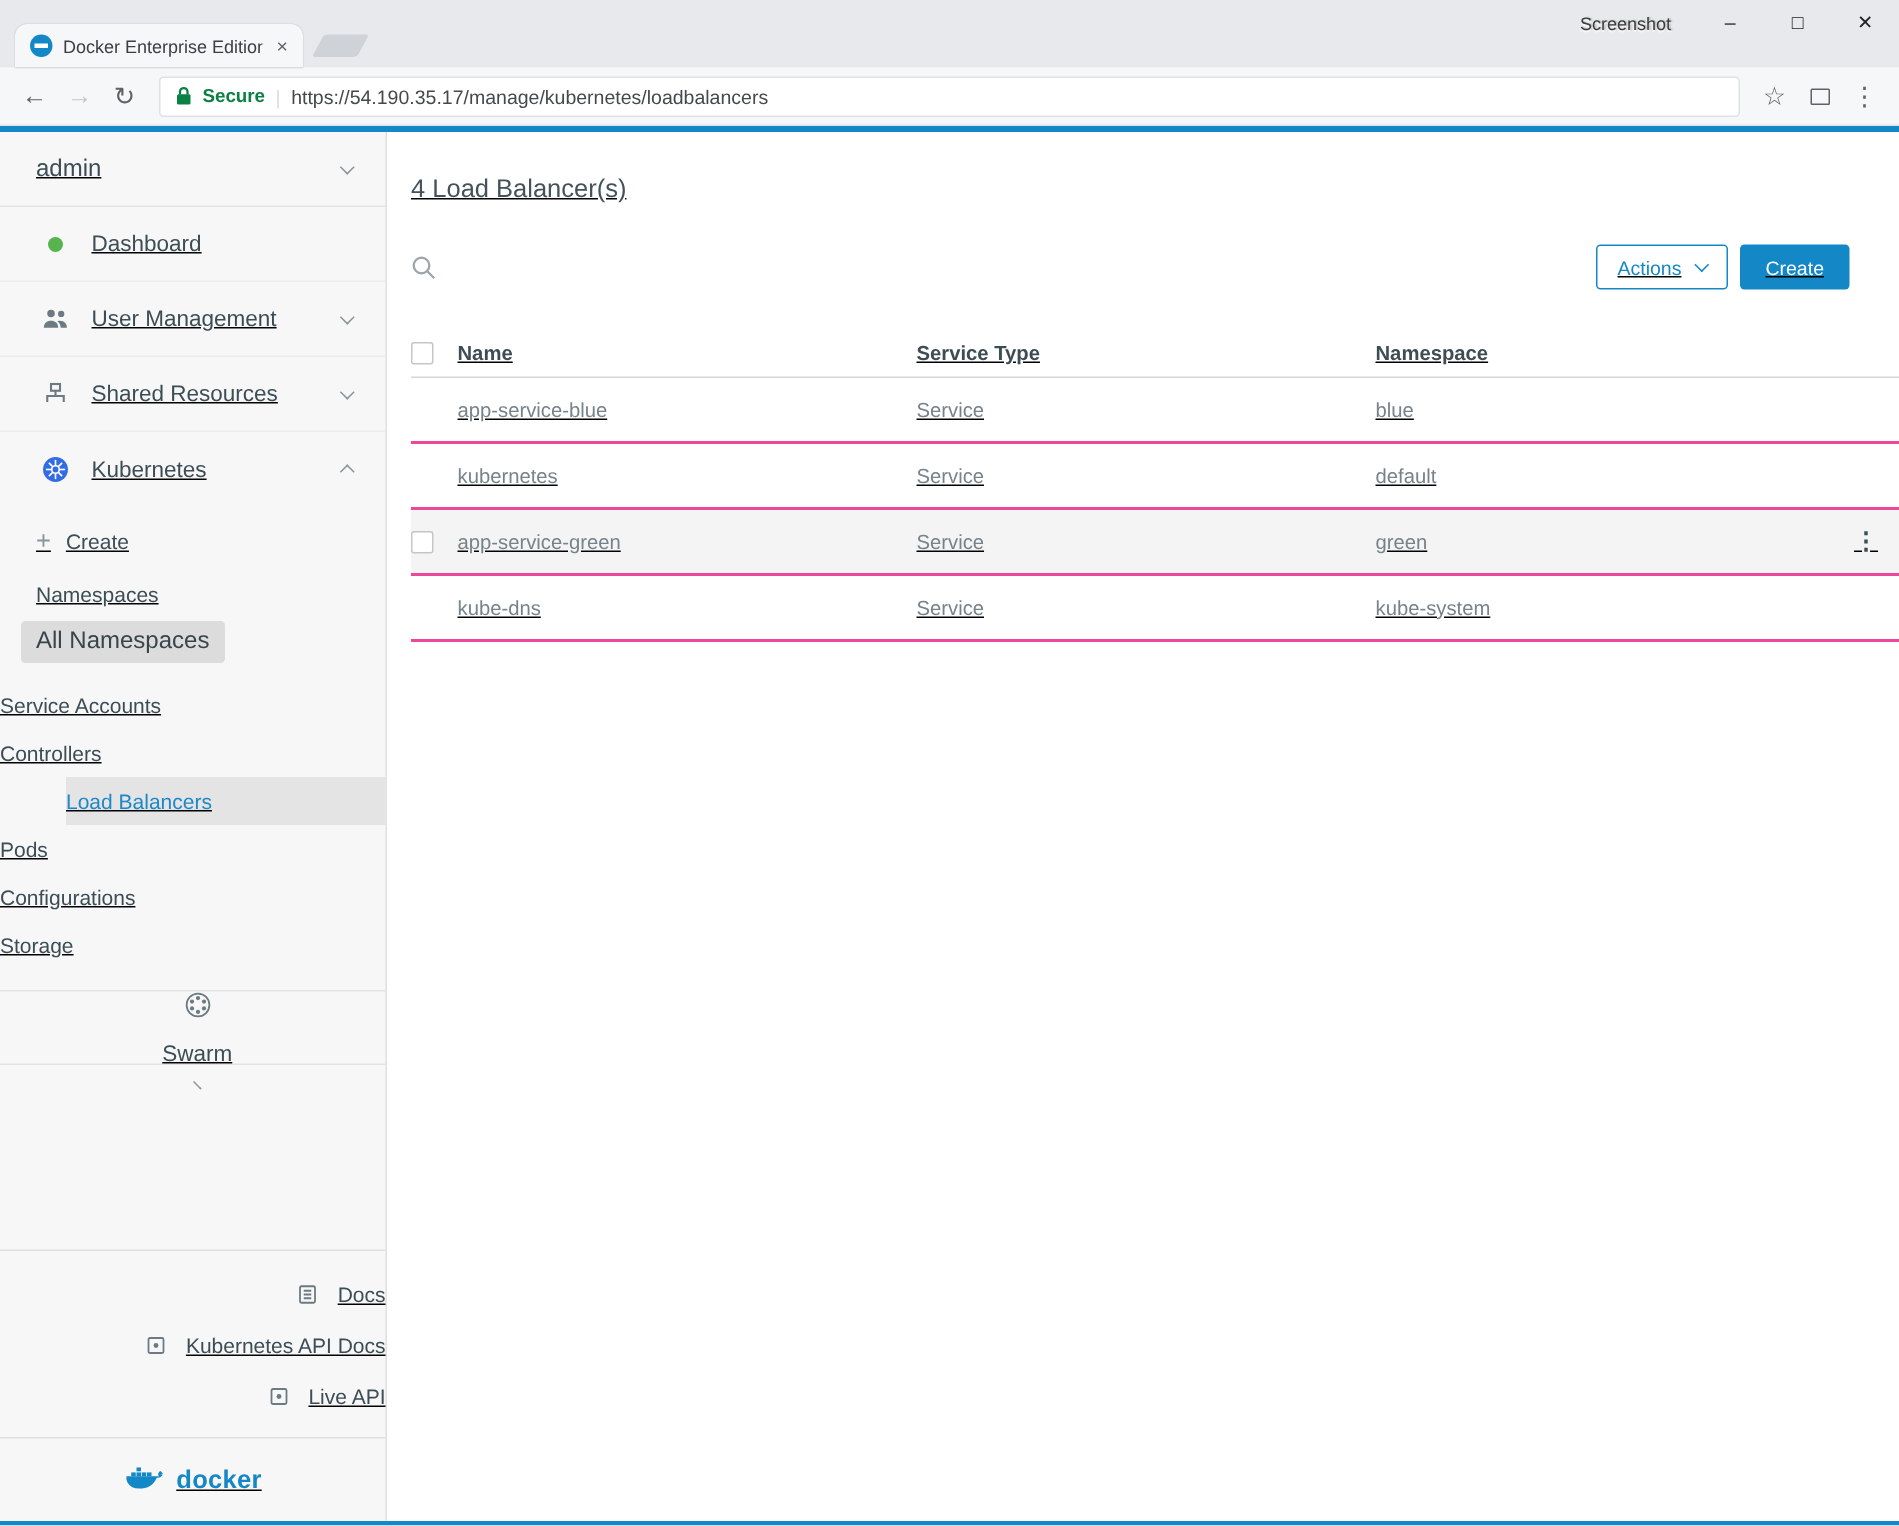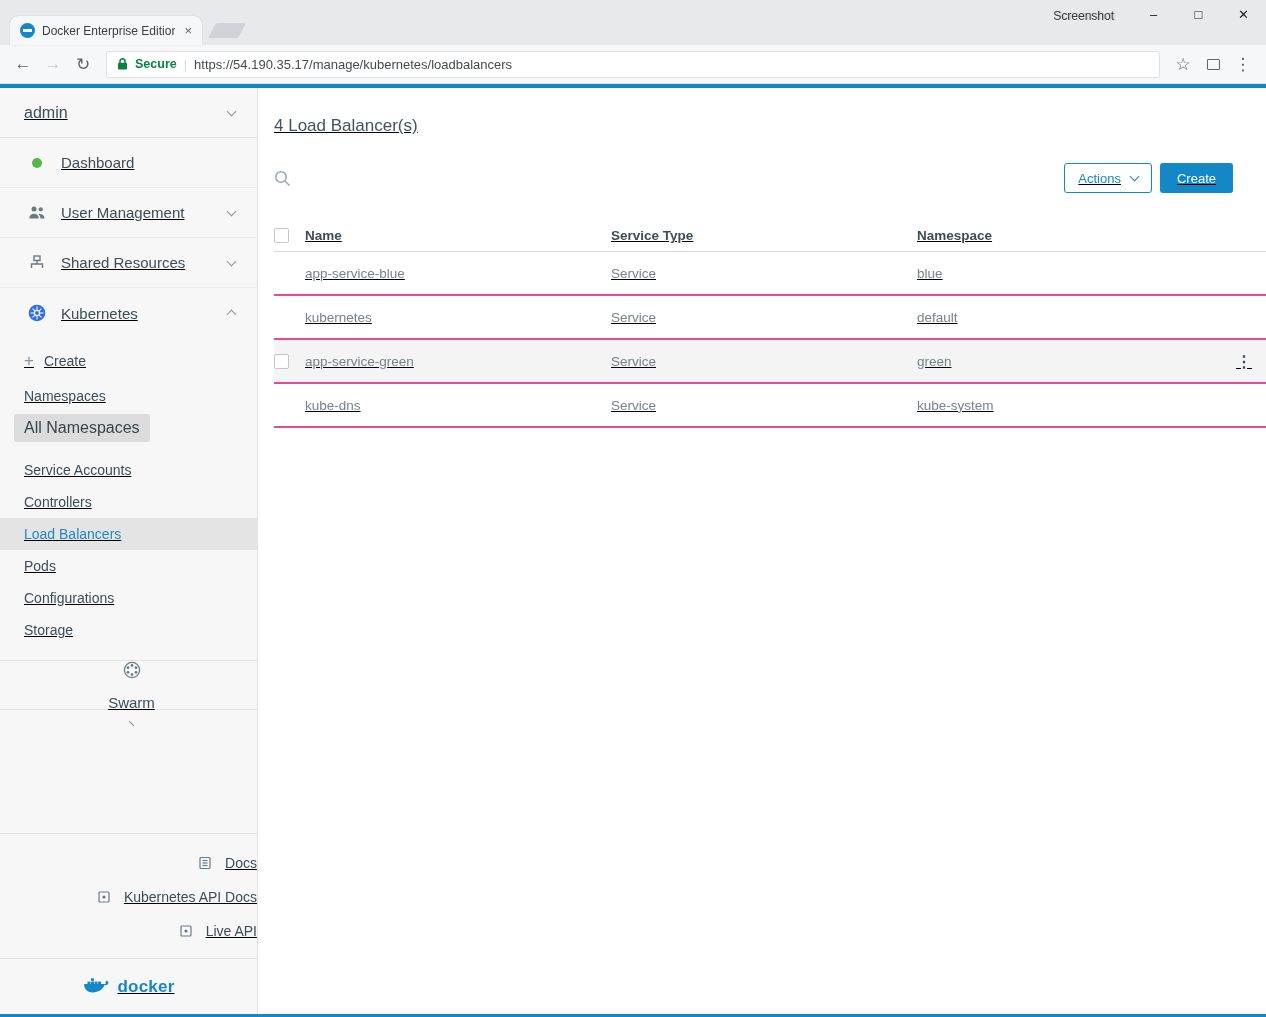--- a/index.html
+++ b/index.html
@@ -60,22 +60,22 @@
           border-bottom:1.7px solid #8a959c; transform:rotate(45deg); margin-top:-3px; }
   .chev.up { transform:rotate(-135deg); margin-top:3px; }
   .chev.blue { border-color:#1488C6; }
 
   .k8s-sub { padding:6px 0 14px; flex:none; }
   .sub-create { height:34px; display:flex; align-items:center; gap:10px; padding-left:24px; font-size:14px; }
   .plus-glyph { color:#8a959c; font-size:17px; }
   .sub-label { padding:10px 0 4px 24px; font-size:14px; }
   .chip { display:inline-block; margin:6px 0 12px 14px; background:#dcdcdc; border-radius:3px;
           padding:5px 10px; font-size:16px; color:#39454c; }
-  .sub-item { height:32px; display:flex; align-items:center; padding-left:24px; font-size:14px; }
-  .sub-item.active { background:#e4e4e4; color:#1e88c7; }
+  .sub-item { height:32px; display:flex; align-items:center; font-size:14px; }
+  .sub-item.active { background:#e4e4e4; color:#1e88c7;margin-left:44px; }
 
   .swarm-item { border-top:1px solid #e3e3e3; border-bottom:1px solid #e3e3e3;flex-direction:column; }
   .side-spacer { flex:1; border-bottom:1px solid #e0e0e0; }
   .side-footer { padding:12px 0 10px; flex:none; }
   .foot-item { height:34px; display:flex; align-items:center; gap:13px; padding-left:22px; font-size:14px;justify-content:flex-end; }
   .logo-row { border-top:1px solid #e0e0e0; height:56px; display:flex; align-items:center;
               justify-content:center; gap:5px; flex:none; }
   .logo-word { color:#1488C6; font-weight:700; font-size:17px; letter-spacing:.2px; }
 
   

